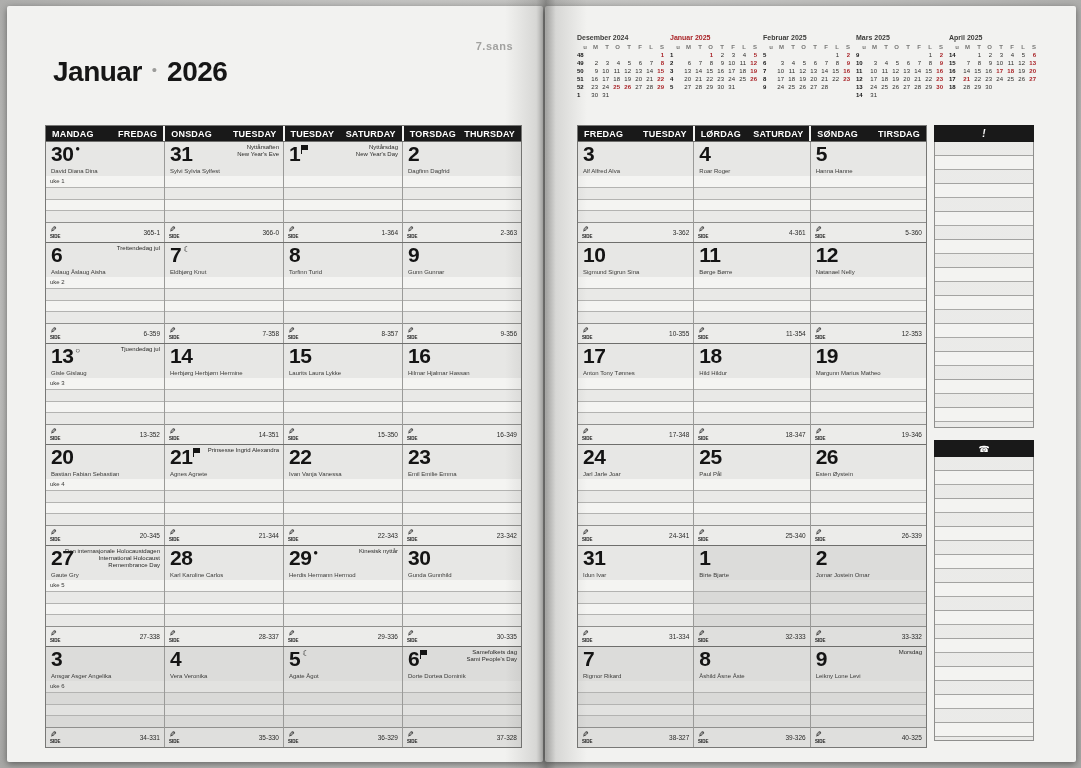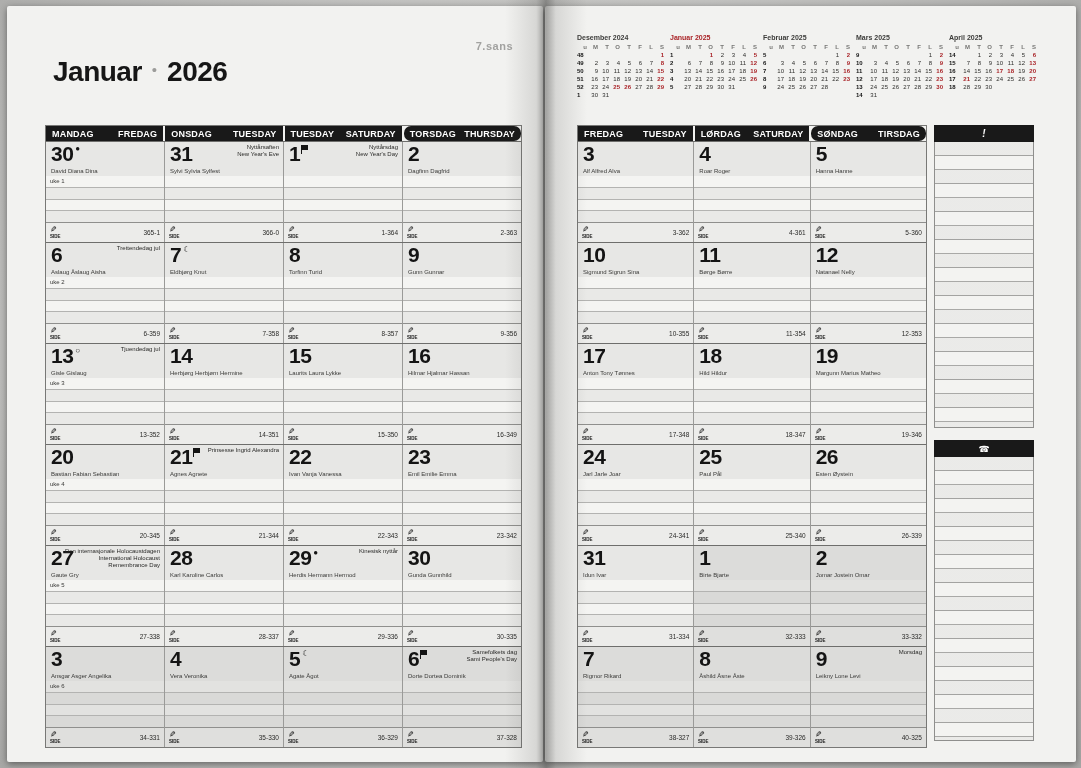--- a/index.html
+++ b/index.html
@@ -18,21 +18,21 @@
   .title .dot{font-size:15px;color:#9c9c9a;transform:translateY(-3px);}
   .title .yr{}
 
   
   .grid{position:absolute;border:1px solid #78787 6;border:1px solid #787876;}
   #grid-left{left:38px;top:119px;width:475px;}
   #grid-right{left:32px;top:119px;width:348px;}
   .wk-header{display:flex;height:15px;background:#f2f2f0;}
   .wk-h{flex:1;background:#191919;color:#fff;display:flex;justify-content:space-between;align-items:center;
     padding:0 6px;border-right:2px solid #f2f2f0;}
-  .wk-h:last-child{border-right:none;border-radius:7px;}
+  .wk-h:last-child{border-right:none;}
   .wk-h span{font-size:9px;font-weight:bold;letter-spacing:.2px;}
   .wk-row{display:flex;height:100px;border-top:1px solid #6e6e6c;}
   .day-cell{flex:1;display:flex;flex-direction:column;border-right:1px solid #9a9a98;overflow:hidden;}
   .day-cell:last-child{border-right:none;}
   .day-head{position:relative;height:34px;background:#e7e7e5;flex:none;}
   .day-cell.out .day-head{background:#dcdcda;}
   .numwrap{position:absolute;left:5px;top:0;display:flex;align-items:flex-start;gap:2px;}
   .num{font-size:21px;font-weight:800;color:#141414;letter-spacing:-.5px;line-height:24px;}
   .sym{font-size:8px;line-height:10px;margin-top:2px;color:#141414;}
   .flag{width:6px;height:5px;background:#141414;margin-top:3px;position:relative;}

